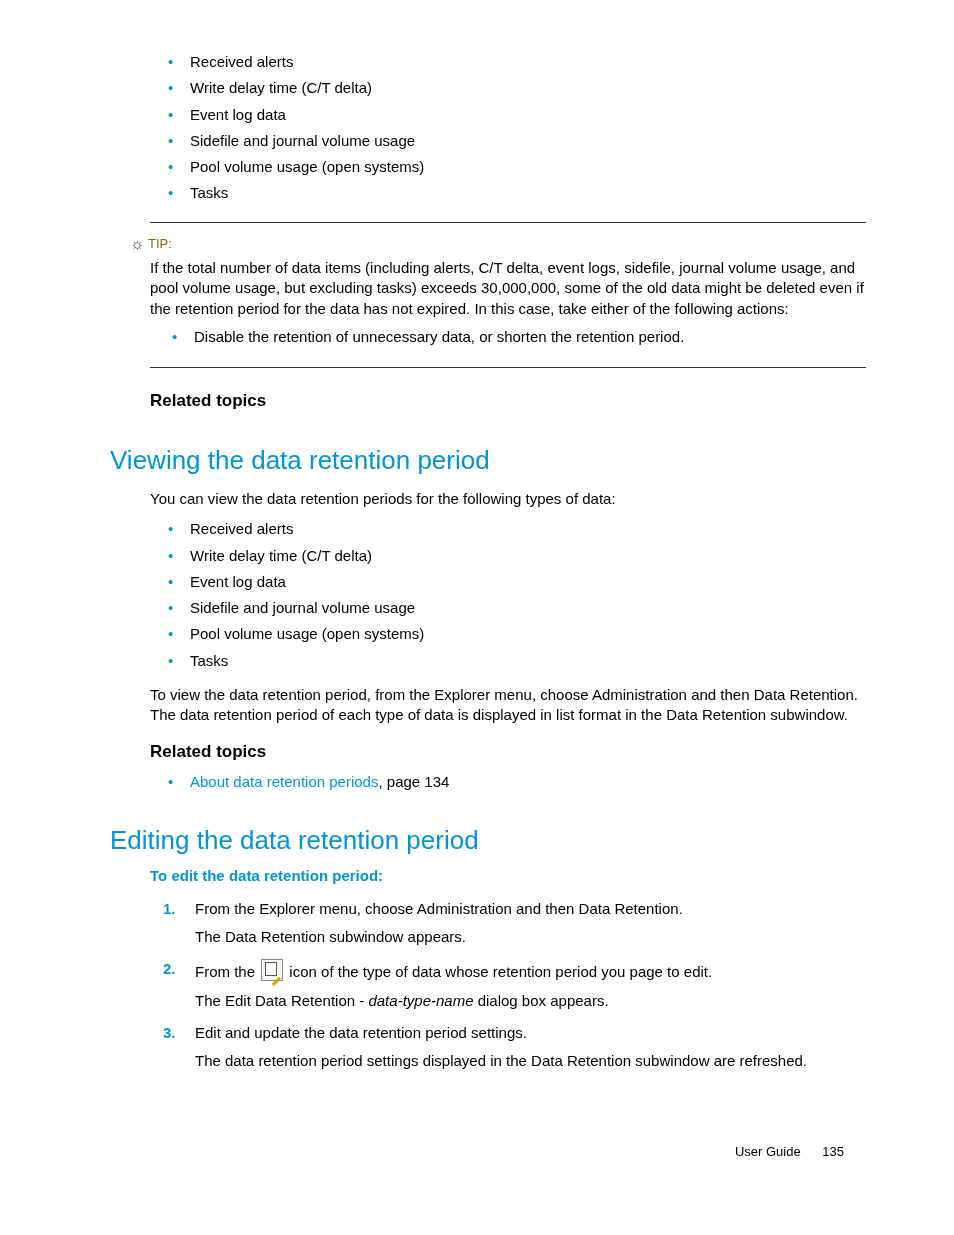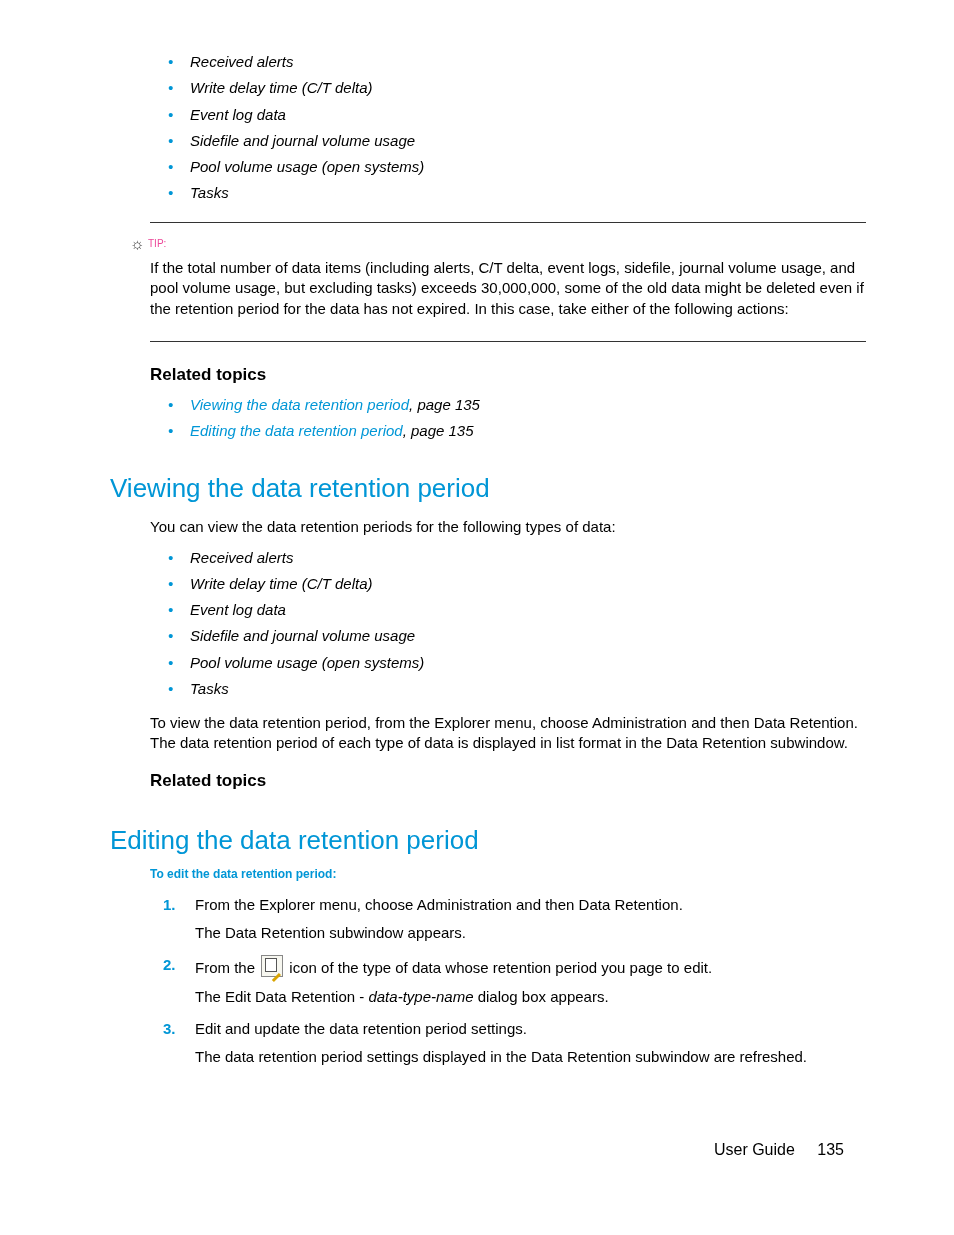--- a/index.html
+++ b/index.html
@@ -14,21 +14,20 @@
     position: relative;
     line-height: 1.35;
   }
   .page {
     padding: 52px 88px 0 110px;
   }
   ul.bullets {
     list-style: none;
     margin: 0 0 14px 0;
     padding-left: 58px;
-    font-style: italic;
   }
   ul.bullets li {
     position: relative;
     padding-left: 22px;
     margin-bottom: 6px;
   }
   ul.bullets li::before {
     content: "•";
     position: absolute;
     left: 0;
@@ -50,22 +49,22 @@
   .tip-icon {
     display: inline-block;
     width: 18px;
     text-align: center;
     font-size: 16px;
     color: #444;
     margin-right: 2px;
     margin-left: -22px;
   }
   .tip-label {
-    color: #ec4899;
-    font-size: 10px;
+    color: #a16207;
+    font-size: 13px;
   }
   .tip-text {
     margin: 0 0 8px 0;
   }
   ul.tip-list {
     list-style: none;
     margin: 0;
     padding-left: 22px;
   }
   ul.tip-list li {
@@ -98,21 +97,21 @@
   .link {
     color: #0096d6;
     text-decoration: none;
     cursor: pointer;
   }
   .bold { font-weight: normal; }
   .color-lead {
     color: #0096d6;
     font-weight: bold;
     margin: 6px 0 8px 40px;
-    font-size: 12px;
+    font-size: 15px;
   }
   ol.steps {
     list-style: none;
     margin: 13px;
     padding-left: 40px;
     counter-reset: step;
   }
   ol.steps > li {
     position: relative;
     padding-left: 32px;
@@ -155,21 +154,21 @@
     width: 10px; height: 3px;
     background: #d9a400;
     transform: rotate(-45deg);
     transform-origin: right bottom;
   }
   .italic { font-style: italic; }
   .footer {
     position: absolute;
     bottom: 74px;
     right: 110px;
-    font-size: 16px;
+    font-size: 13px;
   }
   .footer .pg {
     margin-left: 18px;
   }
 </style>
 </head>
 <body>
 
 <div class="page">
 
@@ -182,47 +181,45 @@
     <li>Tasks</li>
   </ul>
 
   <div class="tip-box">
     <div class="tip-head">
       <span class="tip-icon">☼</span>
       <span class="tip-label">TIP:</span>
     </div>
     <p class="tip-text">If the total number of data items (including alerts, C/T delta, event logs, sidefile, journal volume usage, and pool volume usage, but excluding tasks) exceeds 30,000,000, some of the old data might be deleted even if the retention period for the data has not expired. In this case, take either of the following actions:</p>
     <ul class="tip-list">
+      <li>Disable the retention of unnecessary data, or shorten the retention period.</li>
     </ul>
   </div>
 
   <div class="related-heading">Related topics</div>
-  <ul class="bullets">
-    <li>
-      <a class="link">Viewing the data retention period</a><span>, page 135</span>
-    </li>
-    <li>
-      <a class="link">Editing the data retention period</a><span>, page 135</span>
-    </li>
-  </ul>
 
   <h2 class="section">Viewing the data retention period</h2>
   <p class="para">You can view the data retention periods for the following types of data:</p>
   <ul class="bullets">
     <li>Received alerts</li>
     <li>Write delay time (C/T delta)</li>
     <li>Event log data</li>
     <li>Sidefile and journal volume usage</li>
     <li>Pool volume usage (open systems)</li>
     <li>Tasks</li>
   </ul>
   <p class="para">
     <span>To view the data retention period, from the </span><span class="bold">Explorer</span><span> menu, choose </span><span class="bold">Administration</span><span> and then </span><span class="bold">Data Retention</span><span>. The data retention period of each type of data is displayed in list format in the Data Retention subwindow.</span>
   </p>
   <div class="related-heading">Related topics</div>
+  <ul class="bullets">
+    <li>
+      <a class="link">About data retention periods</a><span>, page 134</span>
+    </li>
+  </ul>
 
   <h2 class="section">Editing the data retention period</h2>
   <div class="color-lead">To edit the data retention period:</div>
   <ol class="steps">
     <li>
       <span>From the </span><span class="bold">Explorer</span><span> menu, choose </span><span class="bold">Administration</span><span> and then </span><span class="bold">Data Retention</span><span>.</span>
       <div class="step-sub">The Data Retention subwindow appears.</div>
     </li>
     <li>
       <span>From the </span><span class="edit-icon"></span><span> icon of the type of data whose retention period you page to edit.</span>

